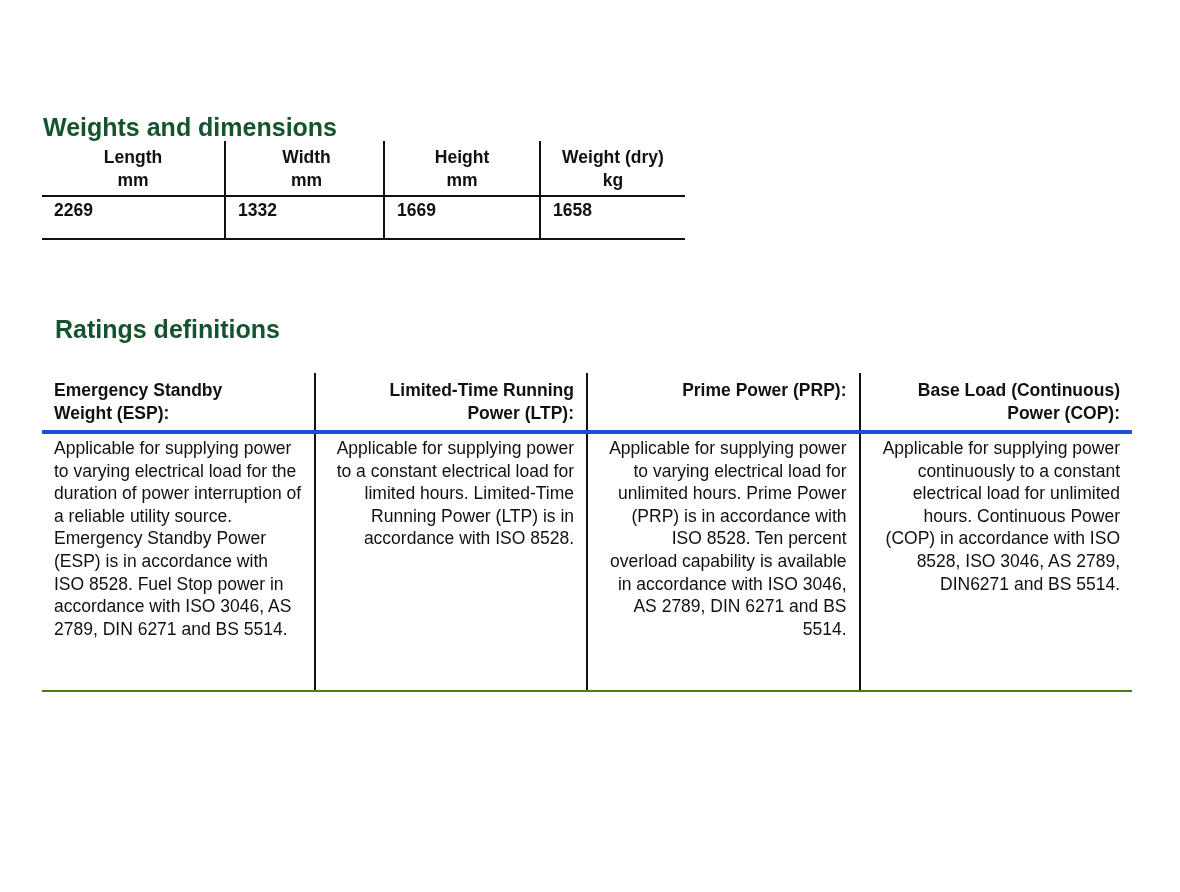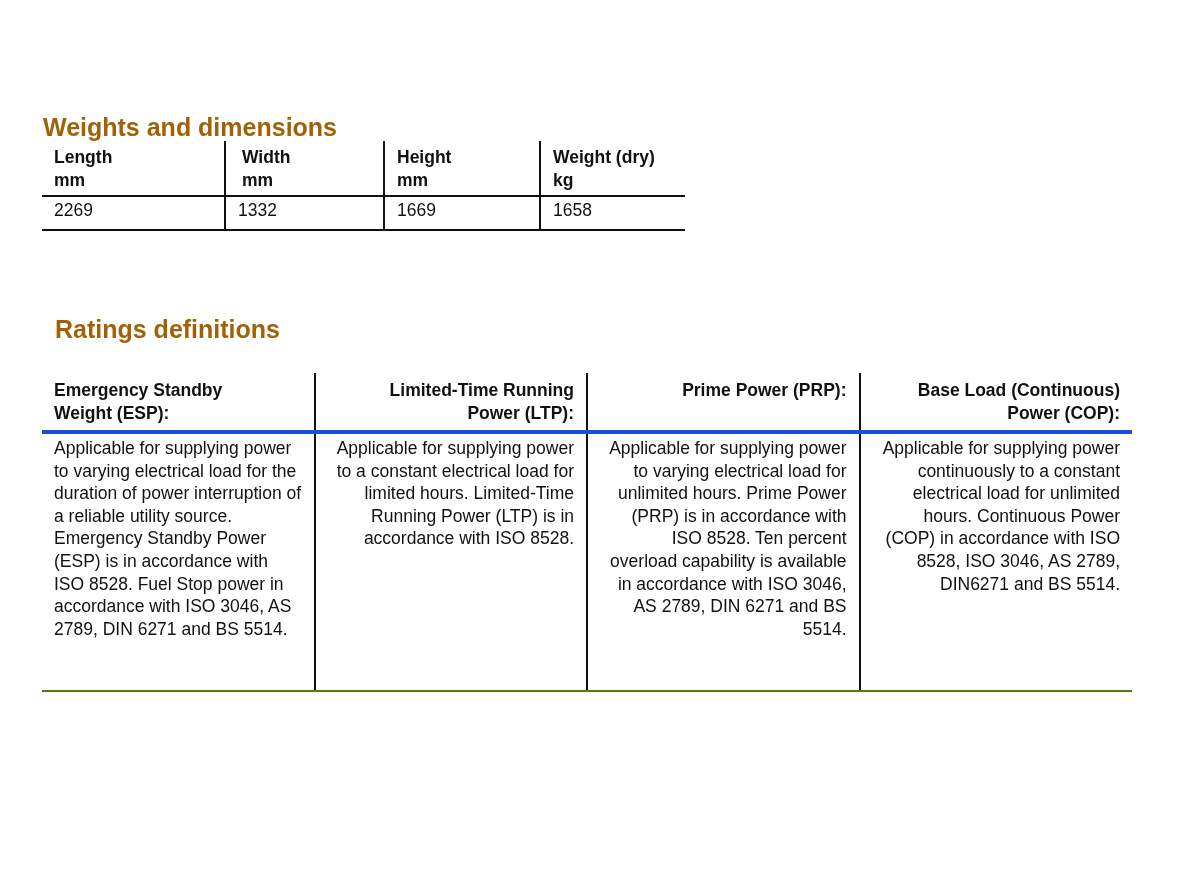--- a/index.html
+++ b/index.html
@@ -1,26 +1,26 @@
 <!DOCTYPE html>
 <html><head>
 <meta charset="utf-8">
 <style>
   html, body { margin:0; padding:0; background:#ffffff; }
   body { width:1180px; height:892px; position:relative; overflow:hidden;
          font-family:"Liberation Sans", sans-serif; color:#111; }
-  .section-title { position:absolute; color:#a16207; font-weight:bold; font-size:25px; margin:0; }
+  .section-title { position:absolute; color:#14532d; font-weight:bold; font-size:25px; margin:0; }
   #t1 { left:43px; top:113px; }
   #t2 { left:55px; top:315px; }
 
   table { position:absolute; border-collapse:collapse; }
   #wd-table { left:42px; top:141px; width:643px; }
   #wd-table th, #wd-table td { font-size:17.5px; text-align:left; vertical-align:top; padding:0 12px; }
-  #wd-table th { font-weight:bold; line-height:23px; padding-top:5px; padding-bottom:3px; border-bottom:2px solid #111; }
-  #wd-table td { line-height:22px; padding-top:2px; padding-bottom:8px; border-bottom:2px solid #111; }
+  #wd-table th { font-weight:bold; line-height:23px; padding-top:5px; padding-bottom:3px; border-bottom:2px solid #111;text-align:center; }
+  #wd-table td { line-height:22px; padding-top:2px; padding-bottom:17px; border-bottom:2px solid #111;font-weight:bold; }
   #wd-table th + th, #wd-table td + td { border-left:2px solid #111; }
   #wd-table .c0 { width:158px; } #wd-table .c1 { width:129px;padding-left:16px; } #wd-table .c2 { width:130px; }
 
   #rt-table { left:42px; top:373px; width:1090px; }
   #rt-table th, #rt-table td { font-size:17.5px; text-align:left; vertical-align:top; padding:0 12px; }
   #rt-table th { font-weight:bold; line-height:22.5px; padding-top:6px; padding-bottom:6px; border-bottom:4px solid #1d4ed8; }
   #rt-table td { line-height:22.6px; padding-top:3px; padding-bottom:3px; border-bottom:2px solid #4d7c0f; height:250px; }
   #rt-table th + th, #rt-table td + td { border-left:2px solid #111;text-align:right; }
   #rt-table col { width:25%; }
   .hdr-line { display:block; }

